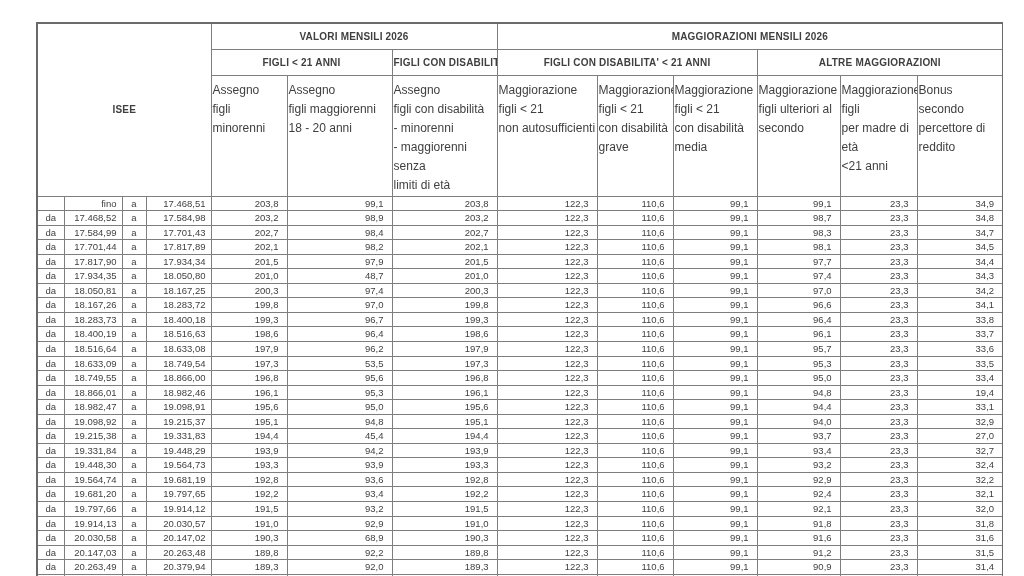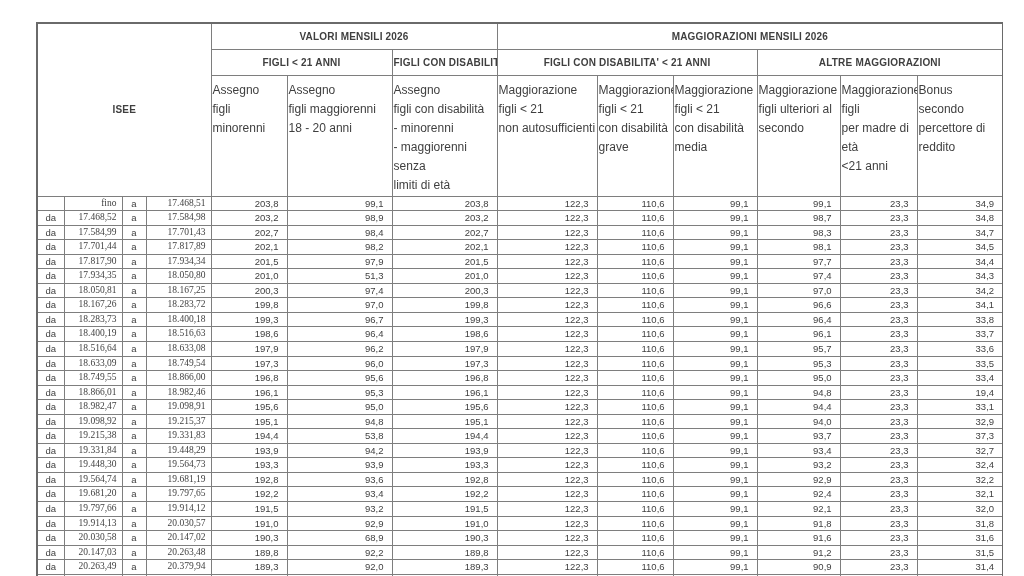--- a/index.html
+++ b/index.html
@@ -63,21 +63,21 @@
     letter-spacing: 0.4px;
   }
   tbody td {
     height: 14.55px;
     font-size: 9.5px;
     line-height: 1;
     padding: 0;
   }
   tbody td.a-c { text-align: center; }
   tbody td.a-r { text-align: right; padding-right: 8px; }
-  tbody td.tight { padding-right: 5px; font-family: Liberation Serif, serif; }
+  tbody td.tight { padding-right: 5px; }
 </style>
 </head>
 <body>
 
 <div class="page">
   <div class="table-wrap">
     <table class="isee-table">
       <colgroup>
         <col style="width:27px">
           <col style="width:58px">
@@ -214,21 +214,21 @@
             <td class="a-r">97,7</td>
             <td class="a-r">23,3</td>
             <td class="a-r">34,4</td>
           </tr>
           <tr>
             <td class="a-c">da</td>
             <td class="a-r tight">17.934,35</td>
             <td class="a-c">a</td>
             <td class="a-r tight">18.050,80</td>
             <td class="a-r">201,0</td>
-            <td class="a-r">51,3</td>
+            <td class="a-r">48,7</td>
             <td class="a-r">201,0</td>
             <td class="a-r">122,3</td>
             <td class="a-r">110,6</td>
             <td class="a-r">99,1</td>
             <td class="a-r">97,4</td>
             <td class="a-r">23,3</td>
             <td class="a-r">34,3</td>
           </tr>
           <tr>
             <td class="a-c">da</td>
@@ -304,21 +304,21 @@
             <td class="a-r">95,7</td>
             <td class="a-r">23,3</td>
             <td class="a-r">33,6</td>
           </tr>
           <tr>
             <td class="a-c">da</td>
             <td class="a-r tight">18.633,09</td>
             <td class="a-c">a</td>
             <td class="a-r tight">18.749,54</td>
             <td class="a-r">197,3</td>
-            <td class="a-r">96,0</td>
+            <td class="a-r">53,5</td>
             <td class="a-r">197,3</td>
             <td class="a-r">122,3</td>
             <td class="a-r">110,6</td>
             <td class="a-r">99,1</td>
             <td class="a-r">95,3</td>
             <td class="a-r">23,3</td>
             <td class="a-r">33,5</td>
           </tr>
           <tr>
             <td class="a-c">da</td>
@@ -379,28 +379,28 @@
             <td class="a-r">94,0</td>
             <td class="a-r">23,3</td>
             <td class="a-r">32,9</td>
           </tr>
           <tr>
             <td class="a-c">da</td>
             <td class="a-r tight">19.215,38</td>
             <td class="a-c">a</td>
             <td class="a-r tight">19.331,83</td>
             <td class="a-r">194,4</td>
-            <td class="a-r">53,8</td>
+            <td class="a-r">45,4</td>
             <td class="a-r">194,4</td>
             <td class="a-r">122,3</td>
             <td class="a-r">110,6</td>
             <td class="a-r">99,1</td>
             <td class="a-r">93,7</td>
             <td class="a-r">23,3</td>
-            <td class="a-r">37,3</td>
+            <td class="a-r">27,0</td>
           </tr>
           <tr>
             <td class="a-c">da</td>
             <td class="a-r tight">19.331,84</td>
             <td class="a-c">a</td>
             <td class="a-r tight">19.448,29</td>
             <td class="a-r">193,9</td>
             <td class="a-r">94,2</td>
             <td class="a-r">193,9</td>
             <td class="a-r">122,3</td>

